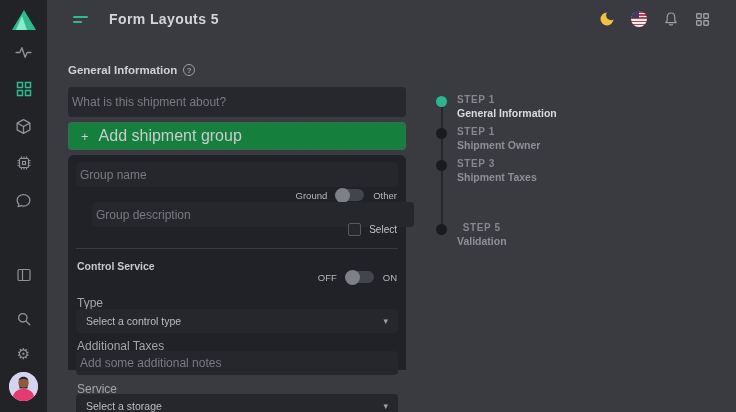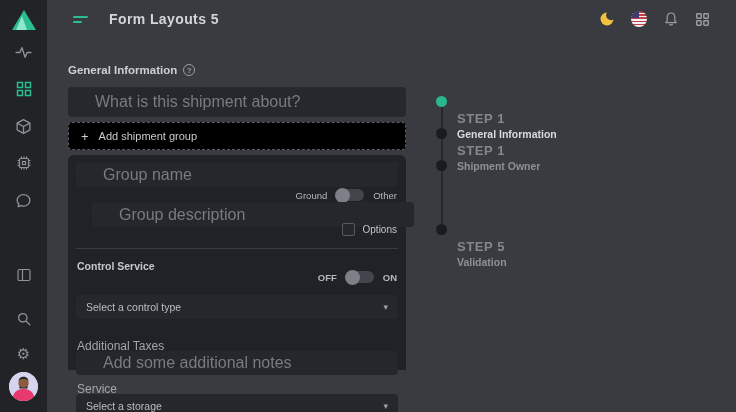--- a/index.html
+++ b/index.html
@@ -30,27 +30,27 @@
   .flag .union { position:absolute; left:0; top:0; width:8px; height:7px; background:#3c3b6e; }
 
   
   .section-title { position:absolute; left:68px; top:64px; display:flex; align-items:center; gap:6px;
                    font-size:11.5px; font-weight:700; color:#ced0d4; }
   .help { width:12px; height:12px; border:1px solid #9a9da2; border-radius:50%; color:#9a9da2;
           font-size:8px; display:flex; align-items:center; justify-content:center; cursor:pointer; }
   .help::before { content:"?"; }
 
   .text-input { position:absolute; background:#27282e; border:none; border-radius:4px; outline:none;
-                color:#d0d2d6; font-size:16px; padding:0 27px; font-family:"Liberation Sans", sans-serif; }
+                color:#d0d2d6; font-size:12px; padding:0 4px; font-family:"Liberation Sans", sans-serif; }
   .text-input::placeholder { color:#787b81; }
   .in-shipment { left:68px; top:87px; width:338px; height:30px; }
 
-  .dashed-btn { position:absolute; left:68px; top:122px; width:338px; height:28px; background:#000000;
+  .dashed-btn { position:absolute; left:68px; top:122px; width:338px; height:28px; background:#15803d;
                 border:1px dashed #595c63; border-radius:4px; display:flex; align-items:center; gap:10px;
-                padding:0 12px; color:#c9cbcf; font-size:11px; cursor:pointer; }
+                padding:0 12px; color:#c9cbcf; font-size:16px; cursor:pointer; }
   .plus::before { content:"+"; font-size:13px; color:#c9cbcf; }
 
   .card { position:absolute; left:68px; top:155px; width:338px; height:215px; background:#202227; border-radius:6px 6px 0 0; }
   .card .text-input { background:#26272d; }
   .in-group-name { left:8px; top:7px; width:322px; height:25px; }
   .in-group-desc { left:24px; top:47px; width:322px; height:25px; }
   .in-notes      { left:8px; top:196px; width:322px; height:24px; }
 
   .toggle-row { position:absolute; right:9px; display:flex; align-items:center; gap:9px;
                 font-size:9.5px; color:#b5b8bc; } 
@@ -71,21 +71,21 @@
   .select .chev { margin-left:auto; color:#9ea1a6; font-size:9px; }
   .select .chev::before { content:"▾"; }
 
   
   .stepper { position:absolute; left:436px; top:94px; width:180px; height:180px; }
   .step-line { position:absolute; left:5px; top:10px; width:2px; height:128px; background:#26272b; }
   .step { position:absolute; left:0; display:flex; gap:10px; cursor:pointer; }
   .dot { position:relative; width:11px; height:11px; border-radius:50%; background:#191b1f; margin-top:2px; flex:0 0 auto; }
   .step.active .dot { background:#29b78f; }
   .step-texts { display:flex; flex-direction:column; gap:2px; }
-  .step-label { font-size:13px; font-weight:700; letter-spacing:.6px; color:#84878d;margin-top:17px; }
+  .step-label { font-size:10px; font-weight:700; letter-spacing:.6px; color:#84878d; }
   .step-title { font-size:10.5px; color:#8d9096;font-weight:bold; }
   .step.active .step-title { color:#d8dadd; font-weight:700; }
 </style>
 </head>
 <body>
 
 <div class="app">
 
   <nav class="sidebar">
     <div class="logo-wrap">
@@ -232,37 +232,37 @@
       <span class="toggle">
           <span class="knob"></span>
         </span>
       <span>Other</span>
     </div>
 
     <input class="text-input in-group-desc" type="text" placeholder="Group description" style="">
 
     <div class="checkbox-row">
       <span class="checkbox"></span>
-      <span>Options</span>
+      <span>Select</span>
     </div>
 
     <div class="divider"></div>
 
     <div class="ctl-title">Control Service</div>
 
-    <div class="toggle-row" style="top:116px;font-weight:bold;">
+    <div class="toggle-row" style="top:116px;">
       <span>OFF</span>
       <span class="toggle">
           <span class="knob"></span>
         </span>
       <span>ON</span>
     </div>
 
     <div class="field-label" style="top:141px;">Type</div>
-    <div class="select" style="top:140px;">
+    <div class="select" style="top:154px;">
       <span>Select a control type</span>
       <span class="chev"></span>
     </div>
 
     <div class="field-label" style="top:184px;">Additional Taxes</div>
     <input class="text-input in-notes" type="text" placeholder="Add some additional notes" style="">
 
     <div class="field-label" style="top:227px;">Service</div>
     <div class="select" style="top:239px;">
       <span>Select a storage</span>
@@ -284,24 +284,28 @@
     <div class="step" style="top:32px;">
       <span class="dot"></span>
       <span class="step-texts">
         <span class="step-label">STEP 1</span>
         <span class="step-title">Shipment Owner</span>
       </span>
     </div>
 
     <div class="step" style="top:64px;">
       <span class="dot"></span>
-    </div>
-
-
-    <div class="step" style="top:128px;">
+      <span class="step-texts">
+        <span class="step-label">STEP 3</span>
+        <span class="step-title">Shipment Taxes</span>
+      </span>
+    </div>
+
+
+    <div class="step" style="top:128px;text-align:center;">
       <span class="dot"></span>
       <span class="step-texts">
         <span class="step-label">STEP 5</span>
         <span class="step-title">Validation</span>
       </span>
     </div>
   </div>
 
 </div>
 

